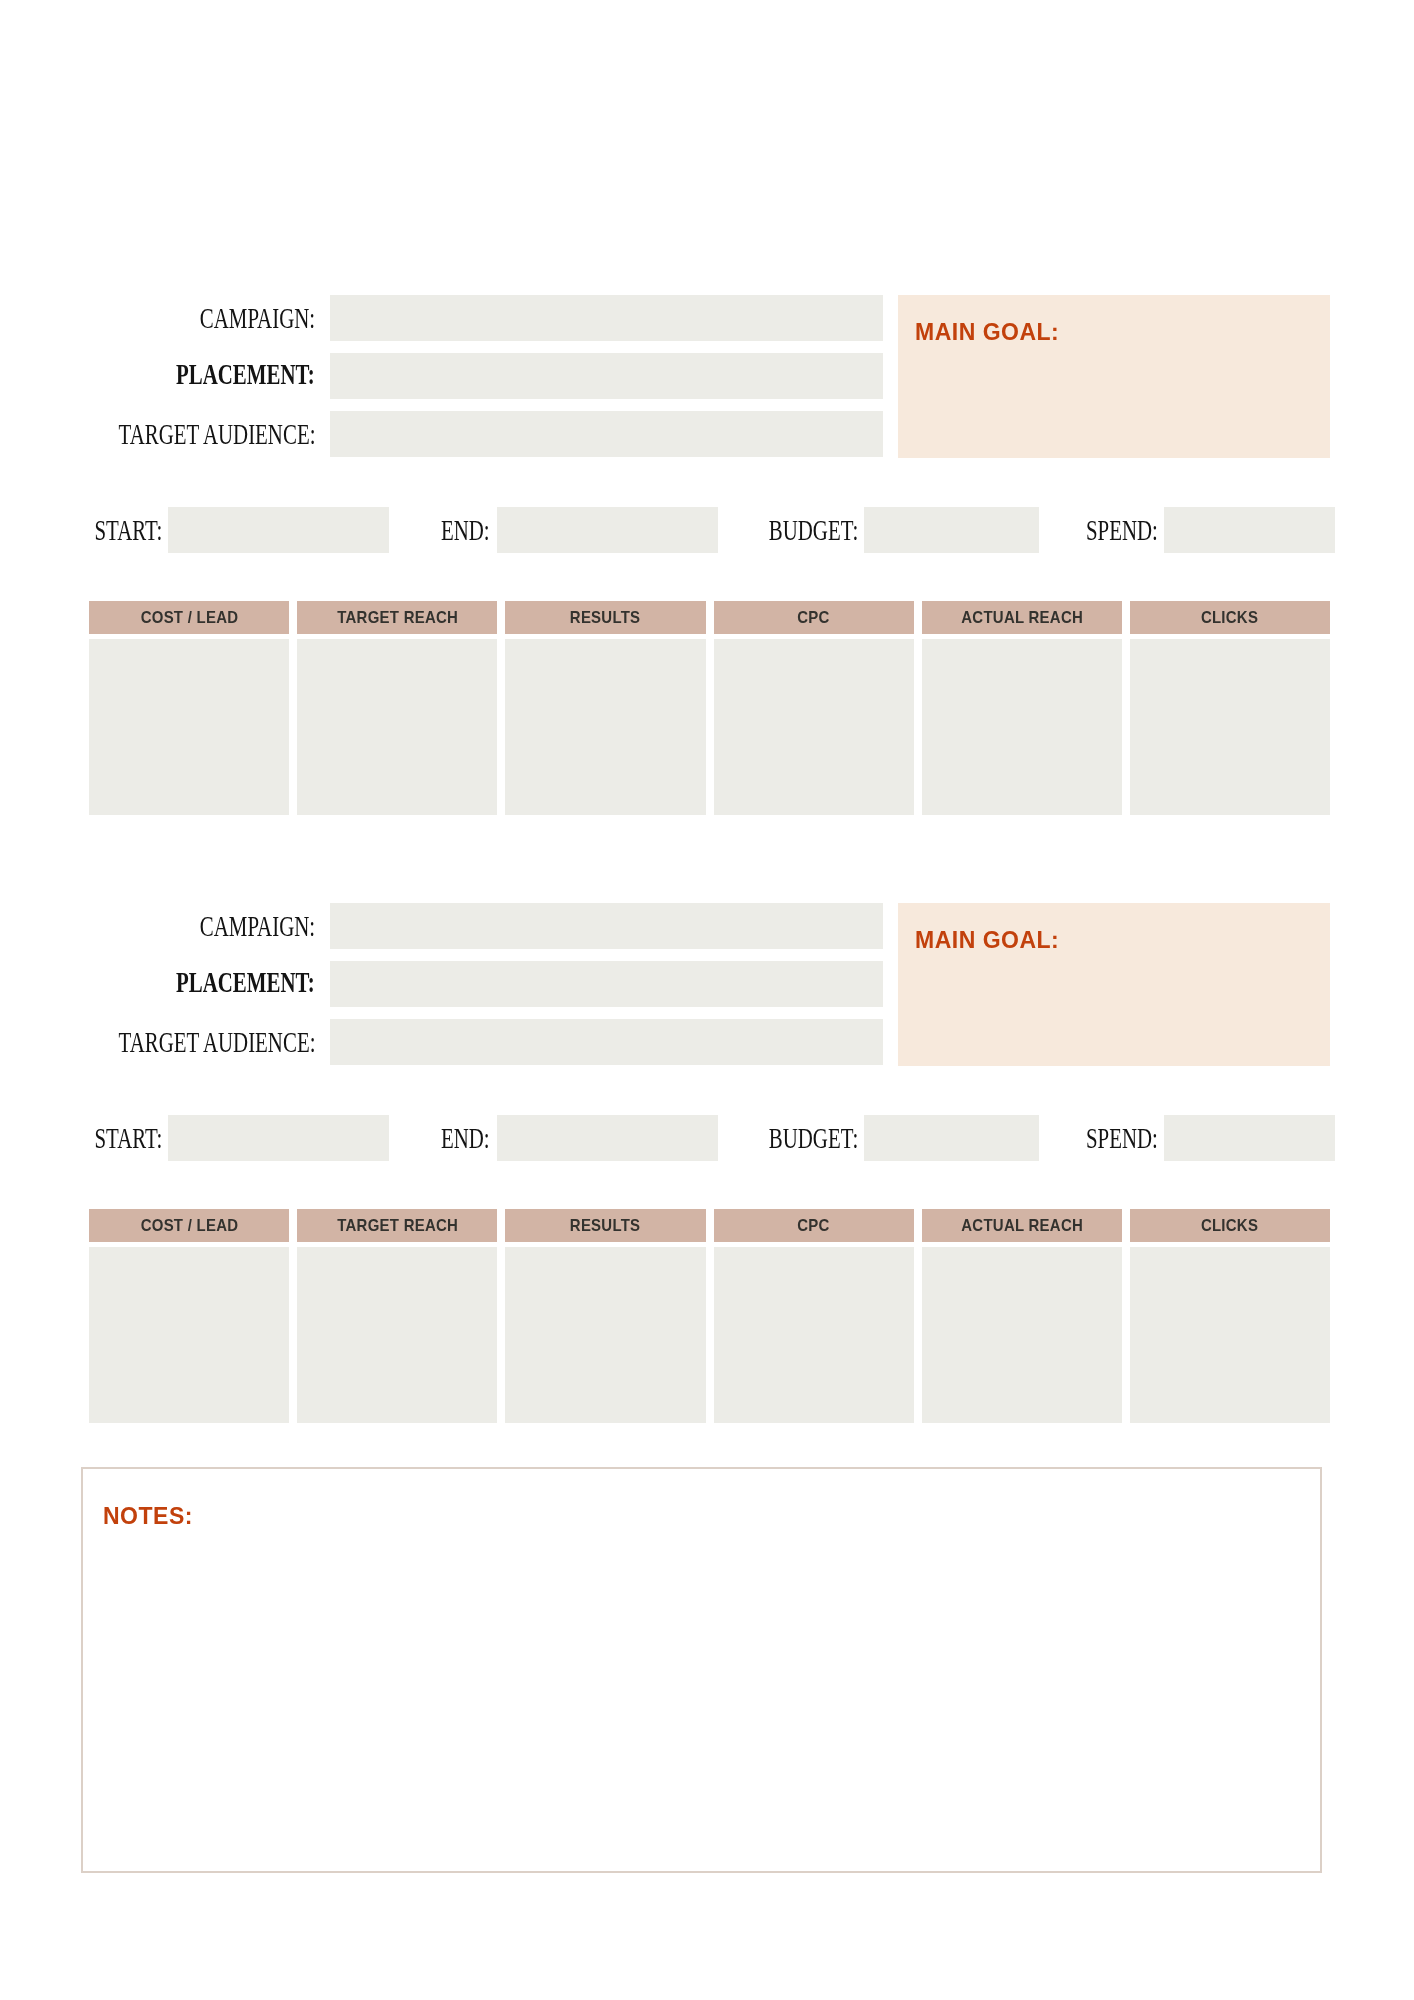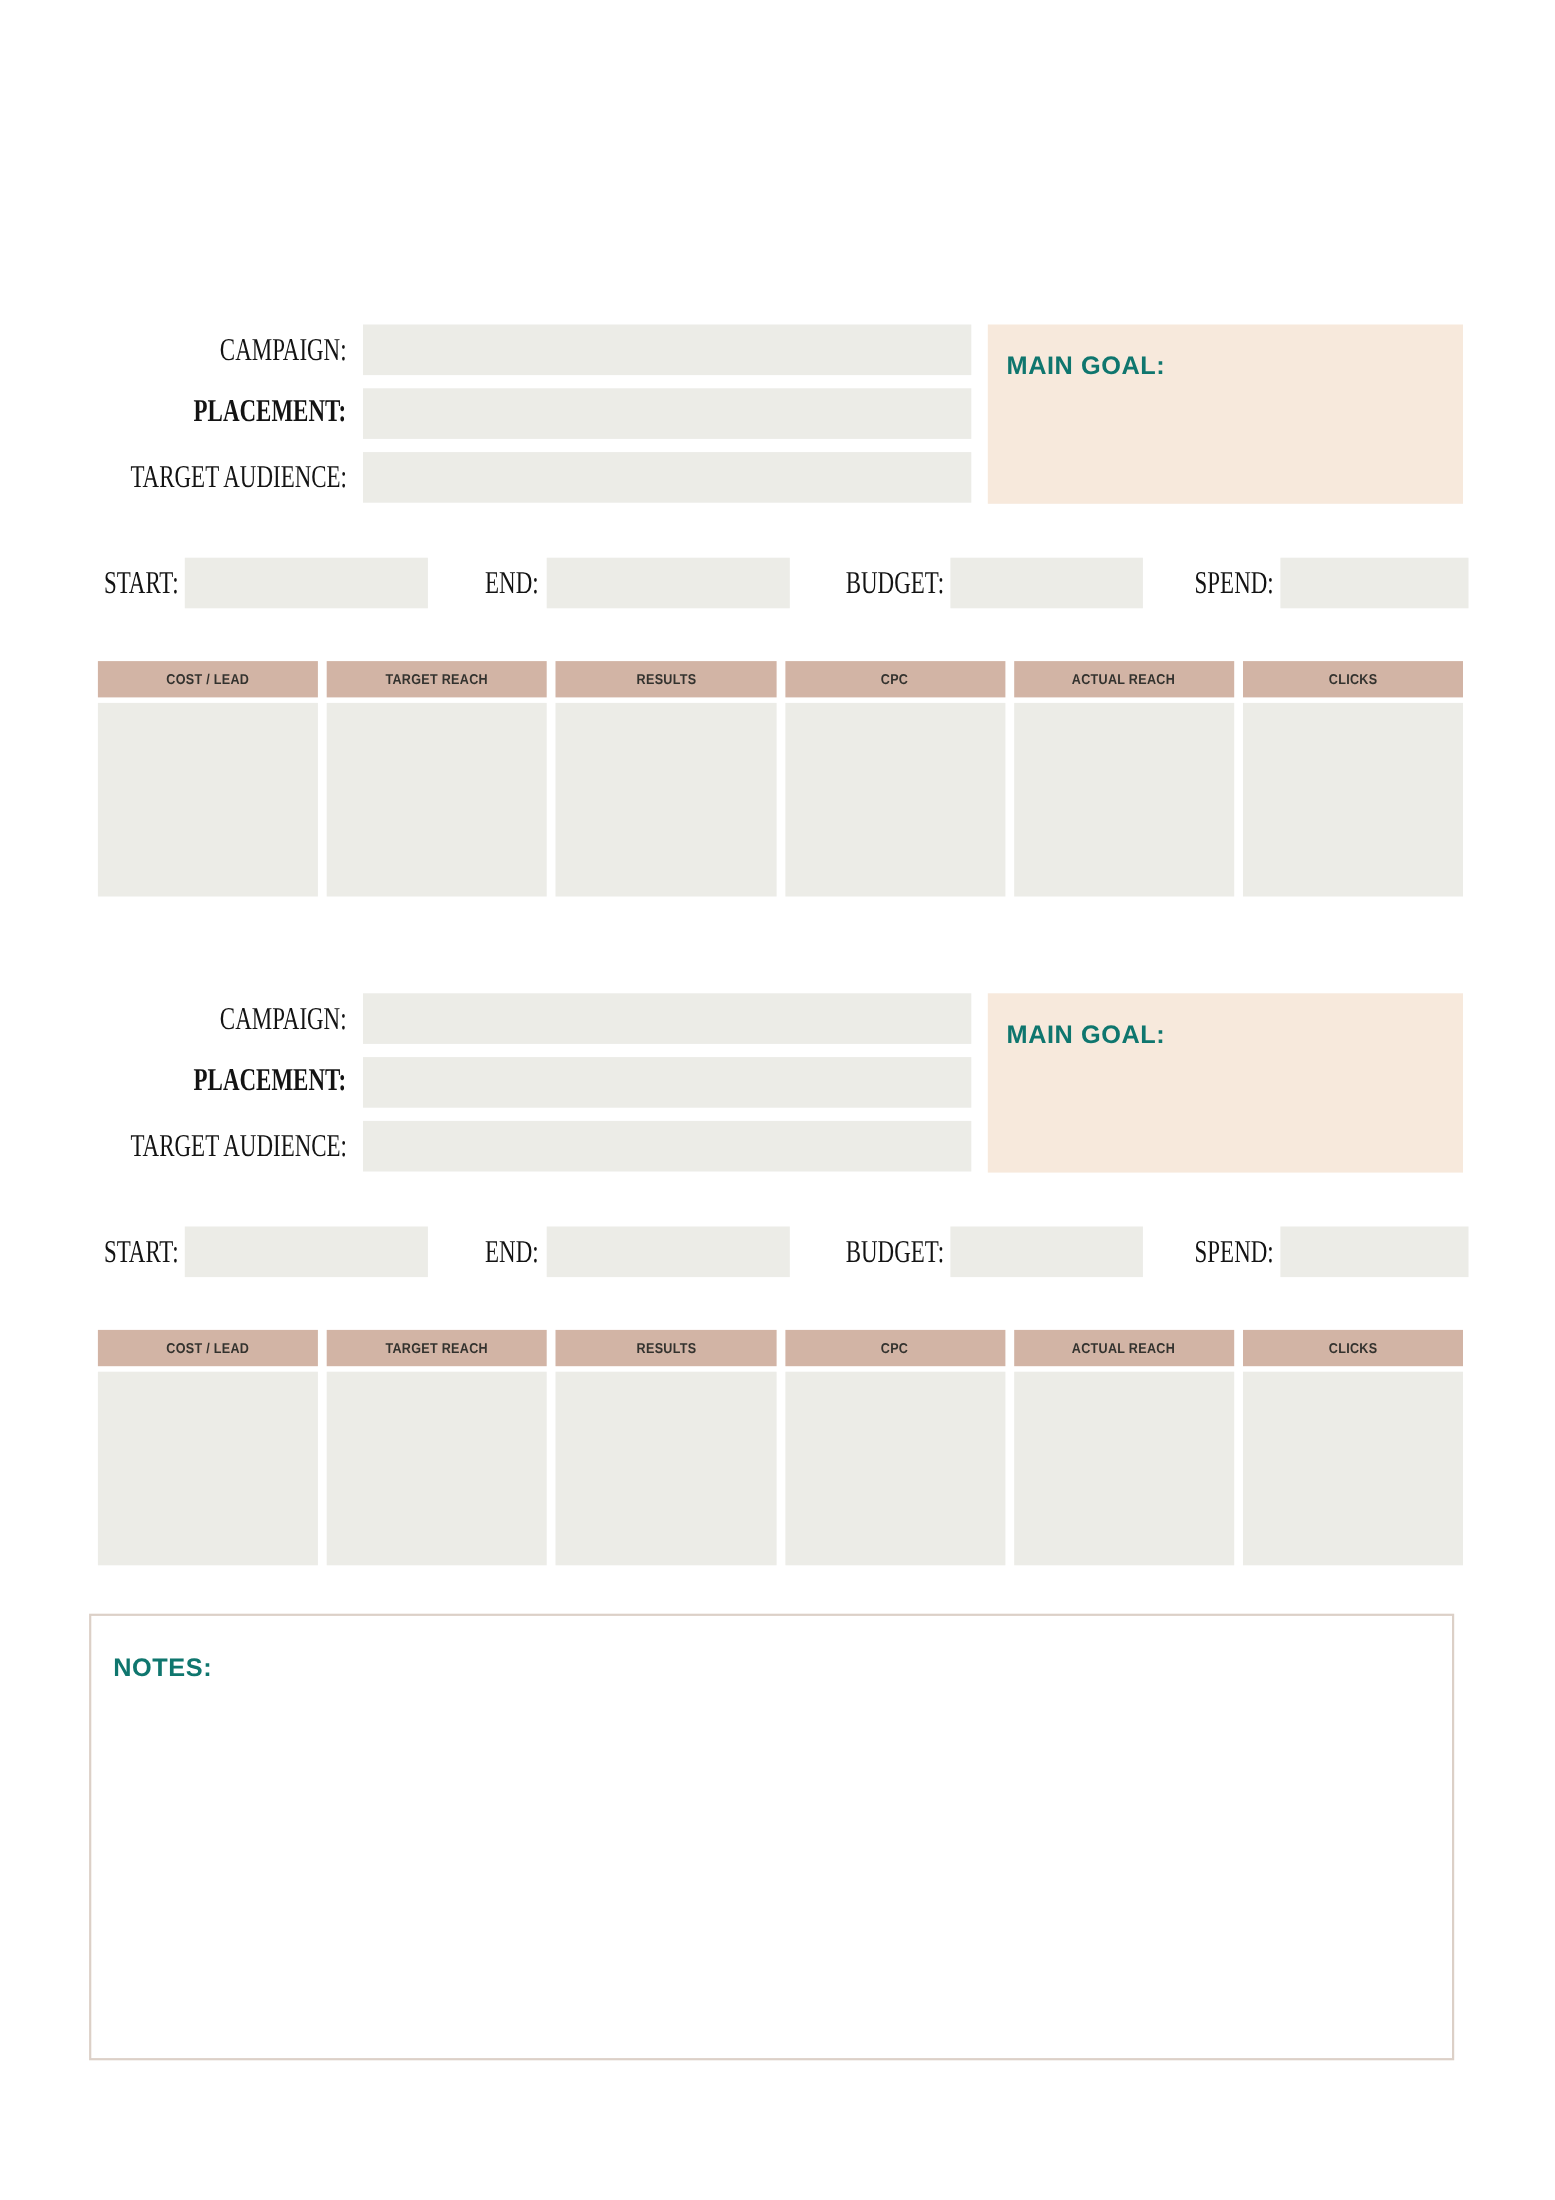--- a/index.html
+++ b/index.html
@@ -75,21 +75,21 @@
     width: 432px;
     height: 163px;
     background: #f7e9dc;
     padding: 24px 0 0 17px;
   }
   .goal-label, .notes-label {
     font-family: "Liberation Sans", sans-serif;
     font-weight: 700;
     font-size: 23px;
     letter-spacing: 0.5px;
-    color: #0f766e;
+    color: #c2410c;
   }
 
   .start-row { top: 212px; }
 
   
   .ad-table {
     position: absolute;
     left: 89px;
     width: 1241px;
     display: flex;
@@ -99,21 +99,21 @@
   .tbody-row { top: 344px; }
   .th-cell {
     flex: 1;
     height: 33px;
     background: #d2b4a5;
     display: flex;
     align-items: center;
     justify-content: center;
     font-family: "Liberation Sans", sans-serif;
     font-weight: 700;
-    font-size: 13px;
+    font-size: 17px;
     color: #33322e;
     letter-spacing: 0.3px;
     white-space: nowrap;
   }
   .th-cell > span {
     display: inline-block;
     transform: scaleX(0.88);
     transform-origin: 50% 50%;
   }
   .td-cell {

